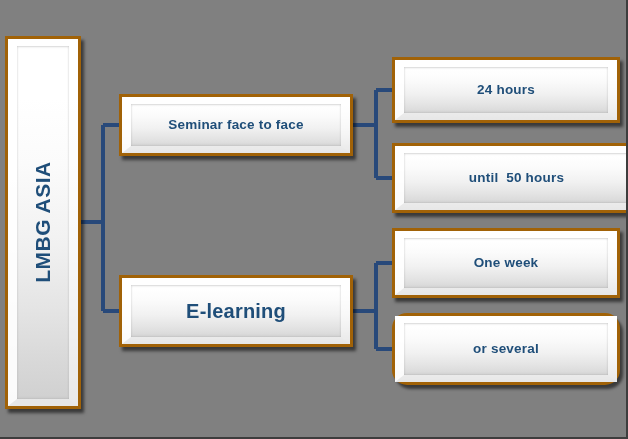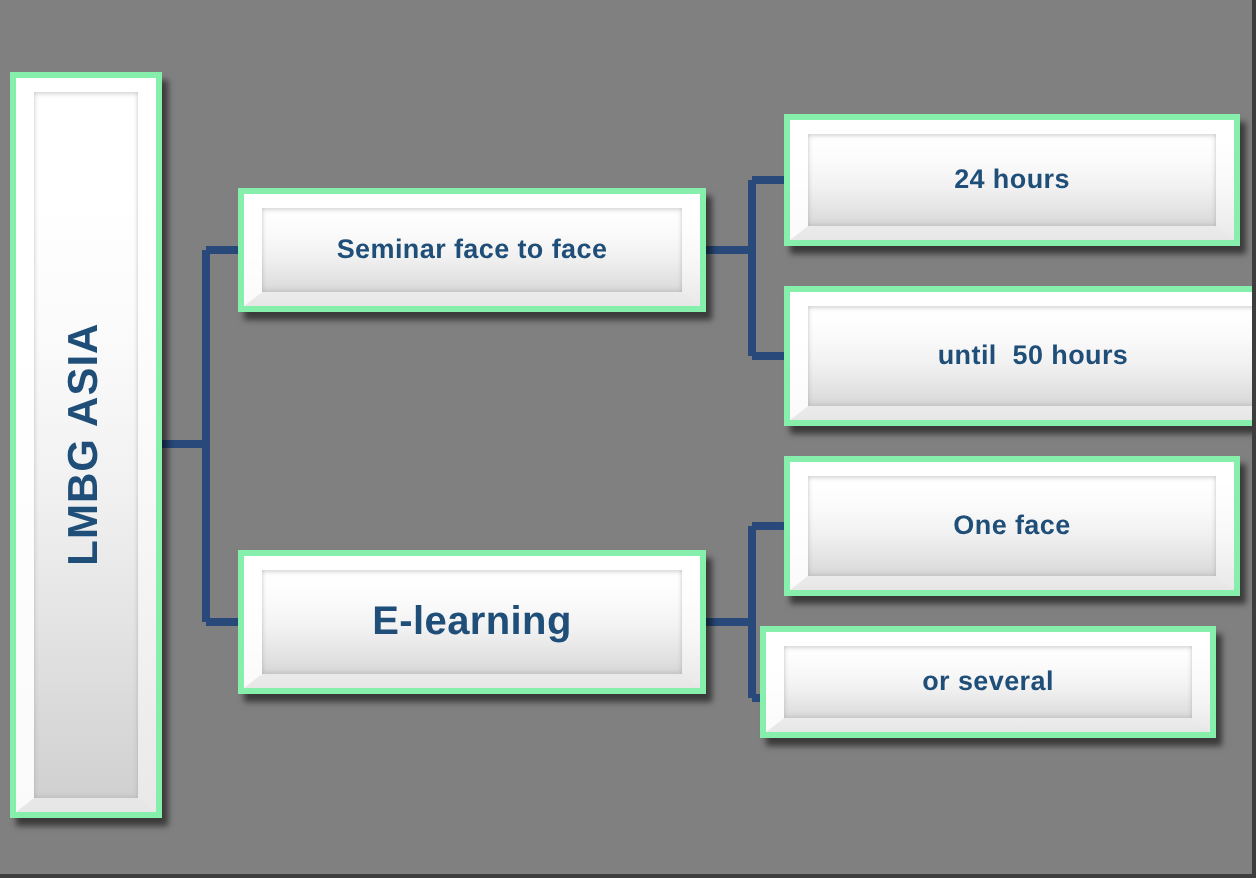--- a/index.html
+++ b/index.html
@@ -24,21 +24,21 @@
     position: absolute;
     left: 0; top: 0;
     width: 628px; height: 439px;
     pointer-events: none;
   }
 
   
   .node {
     position: absolute;
     box-sizing: border-box;
-    background: #86efac;
+    background: #a16207;
     padding: 3px;
     box-shadow: 3px 4px 3px rgba(0,0,0,0.55);
   }
   .node .face {
     position: relative;
     width: 100%;
     height: 100%;
     box-sizing: border-box;
     background:
       linear-gradient(to bottom,
@@ -100,21 +100,21 @@
 
   #node-24h       { left: 392px; top: 57px;  width: 228px; height: 66px; }
   #node-24h .label      { font-size: 13.5px; }
 
   #node-50h       { left: 392px; top: 143px; width: 249px; height: 70px; }
   #node-50h .label      { font-size: 13.5px; }
 
   #node-oneweek   { left: 392px; top: 228px; width: 228px; height: 70px; }
   #node-oneweek .label  { font-size: 13.5px; }
 
-  #node-several   { left: 380px; top: 313px; width: 228px; height: 56px; }
+  #node-several   { left: 392px; top: 313px; width: 228px; height: 72px; border-radius: 15px; }
   #node-several .label  { font-size: 13.5px; }
 </style>
 </head>
 <body>
 
 <div id="canvas">
 
   <svg id="connectors" viewBox="0 0 628 439" width="628" height="439">
 
     <g fill="none" stroke="#28497a" stroke-width="4" stroke-linecap="butt">
@@ -164,21 +164,21 @@
   </div>
 
   <div class="node" id="node-50h">
     <div class="face">
       <span class="label">until  50 hours</span>
     </div>
   </div>
 
   <div class="node" id="node-oneweek">
     <div class="face">
-      <span class="label">One face</span>
+      <span class="label">One week</span>
     </div>
   </div>
 
   <div class="node" id="node-several">
     <div class="face">
       <span class="label">or several</span>
     </div>
   </div>
 
 </div>

